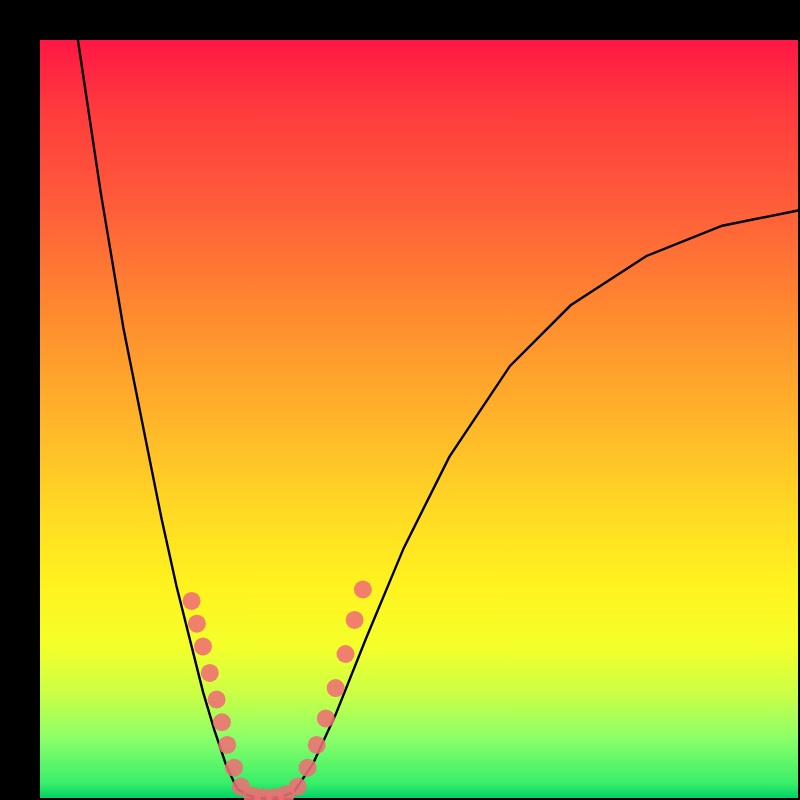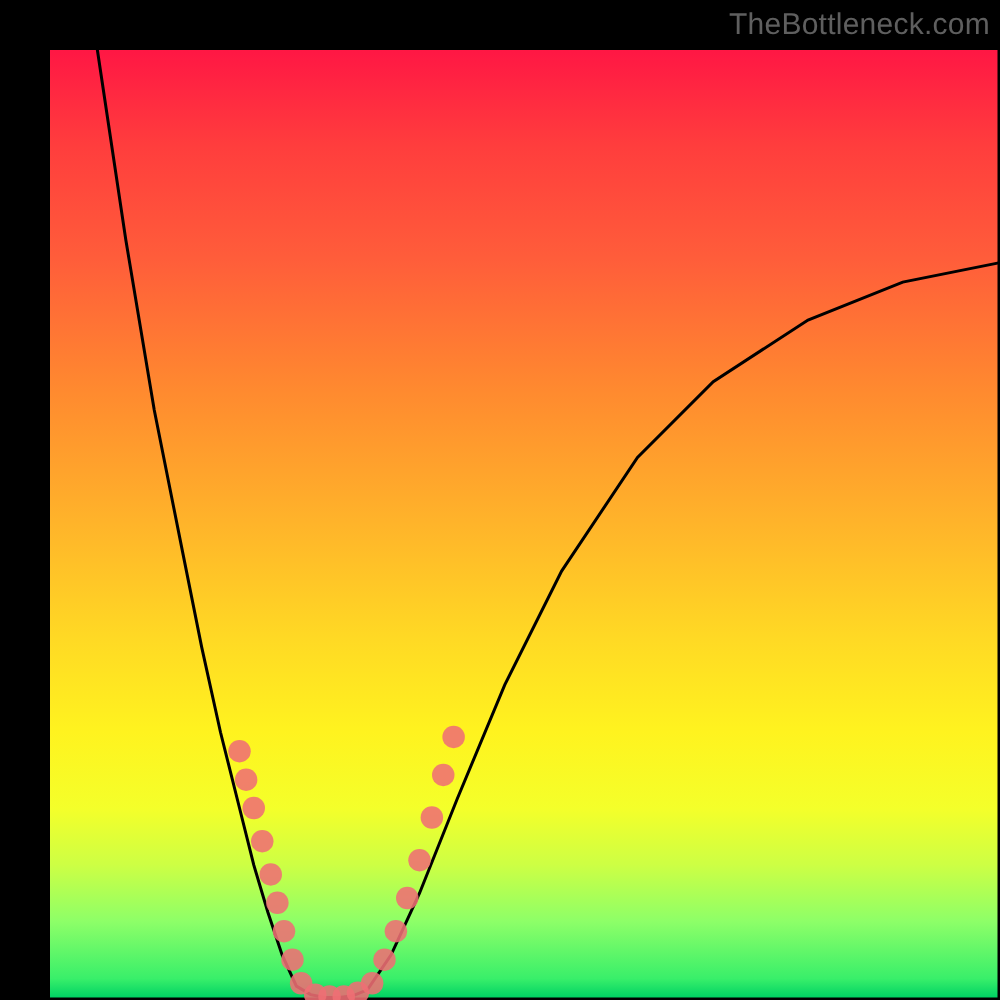--- a/index.html
+++ b/index.html
@@ -84,14 +84,13 @@
           <circle cx="267.6" cy="727.7" r="9" fill="#ef6e74" fill-opacity="0.88"></circle>
           <circle cx="276.7" cy="704.9" r="9" fill="#ef6e74" fill-opacity="0.88"></circle>
           <circle cx="285.8" cy="678.4" r="9" fill="#ef6e74" fill-opacity="0.88"></circle>
           <circle cx="295.6" cy="648.1" r="9" fill="#ef6e74" fill-opacity="0.88"></circle>
           <circle cx="305.5" cy="614.0" r="9" fill="#ef6e74" fill-opacity="0.88"></circle>
           <circle cx="314.6" cy="579.9" r="9" fill="#ef6e74" fill-opacity="0.88"></circle>
           <circle cx="322.9" cy="549.5" r="9" fill="#ef6e74" fill-opacity="0.88"></circle>
         </g>
     </svg>
   </div>
-  <div class="watermark">TheBottleneck.com</div>
 </div>
 
 </body></html>

